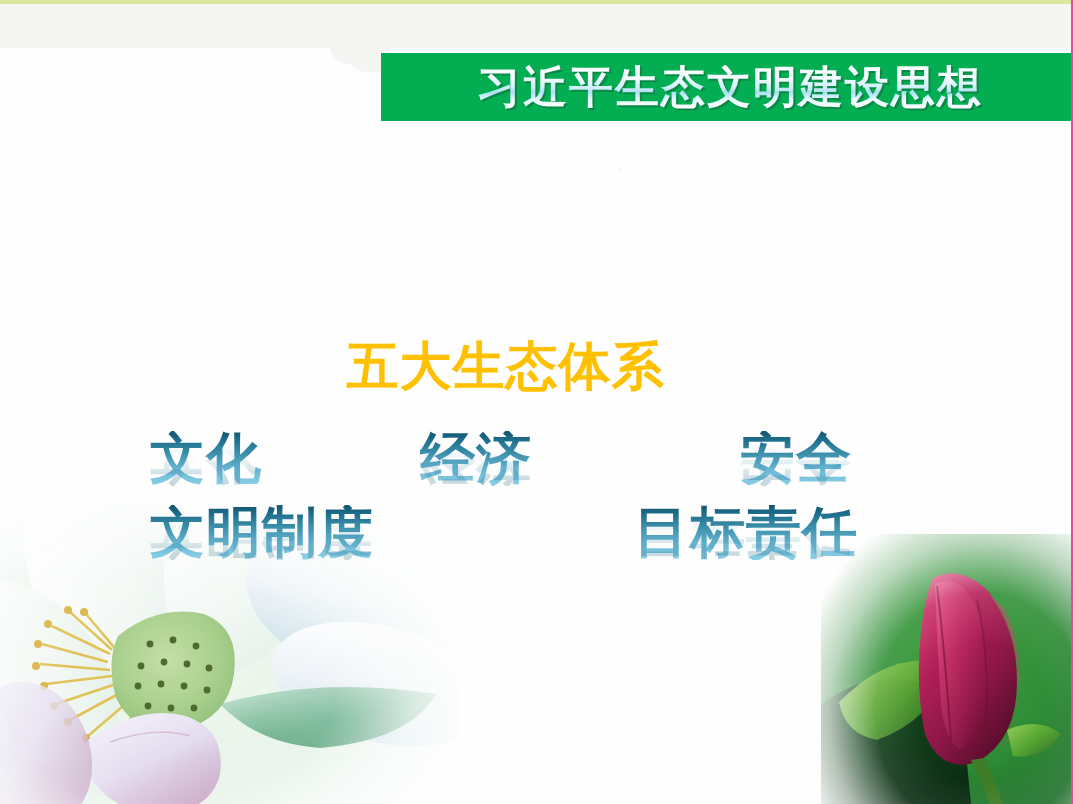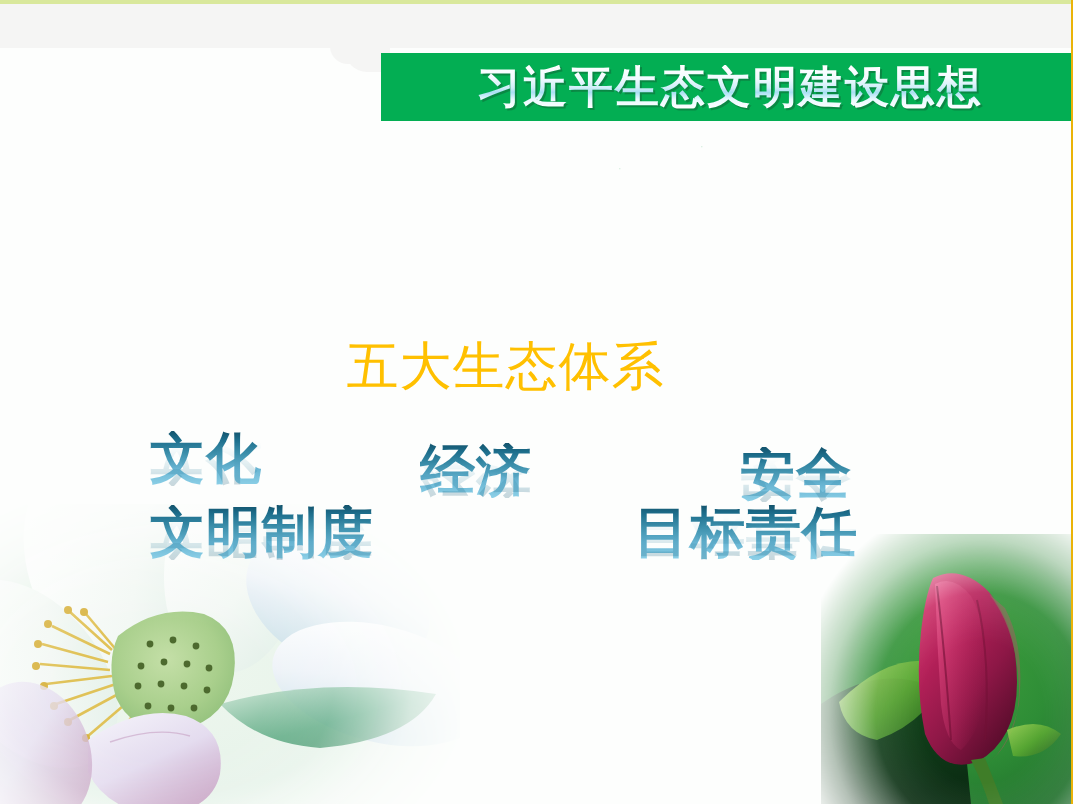--- a/index.html
+++ b/index.html
@@ -10,21 +10,21 @@
   body {
     font-family: "Liberation Sans", "DejaVu Sans", sans-serif;
   }
 
   #slide {
     position: relative;
     width: 1073px;
     height: 804px;
     overflow: hidden;
     background: #fdfefd;
-    border-right: 2px solid #eab308;
+    border-right: 2px solid #ec4899;
     box-sizing: border-box;
   }
 
   
   .top-accent-line {
     position: absolute;
     left: 0; top: 0;
     width: 1073px; height: 4px;
     background: #d9e89c;
     z-index: 6;
@@ -135,21 +135,21 @@
   }
 
   .headline-five {
     position: absolute;
     left: 0; right: 0;
     top: 340px;
     text-align: center;
     z-index: 3;
     font-family: "DejaVu Sans", "Liberation Sans", sans-serif;
     font-size: 52px;
-    font-weight: normal;
+    font-weight: bold;
     line-height: 1;
     color: #ffc000;
     letter-spacing: 1px;
     padding-right: 60px;
   }
 
   .pillars {
     position: absolute;
     left: 0;
     top: 413px;
@@ -190,22 +190,22 @@
     background-clip: text;
     -webkit-text-fill-color: transparent;
     color: transparent;
     opacity: 0.30;
     -webkit-mask-image: linear-gradient(to top, rgba(0,0,0,0) 18%, rgba(0,0,0,0.75) 86%);
     mask-image: linear-gradient(to top, rgba(0,0,0,0) 18%, rgba(0,0,0,0.75) 86%);
     pointer-events: none;
   }
 
   .pillar-culture   { left: 150px; top: 18px; }
-  .pillar-economy   { left: 420px; top: 18px; margin-top: 12px; }
-  .pillar-safety    { left: 740px; top: 34px; }
+  .pillar-economy   { left: 420px; top: 18px; }
+  .pillar-safety    { left: 740px; top: 18px; }
   .pillar-system    { left: 150px; top: 92px; }
   .pillar-target    { left: 622px; top: 92px; margin-left: 12px; }
 
   .faint-mark {
     position: absolute;
     z-index: 2;
     color: #d8efe0;
     font-size: 11px;
     font-family: "DejaVu Sans", sans-serif;
   }

